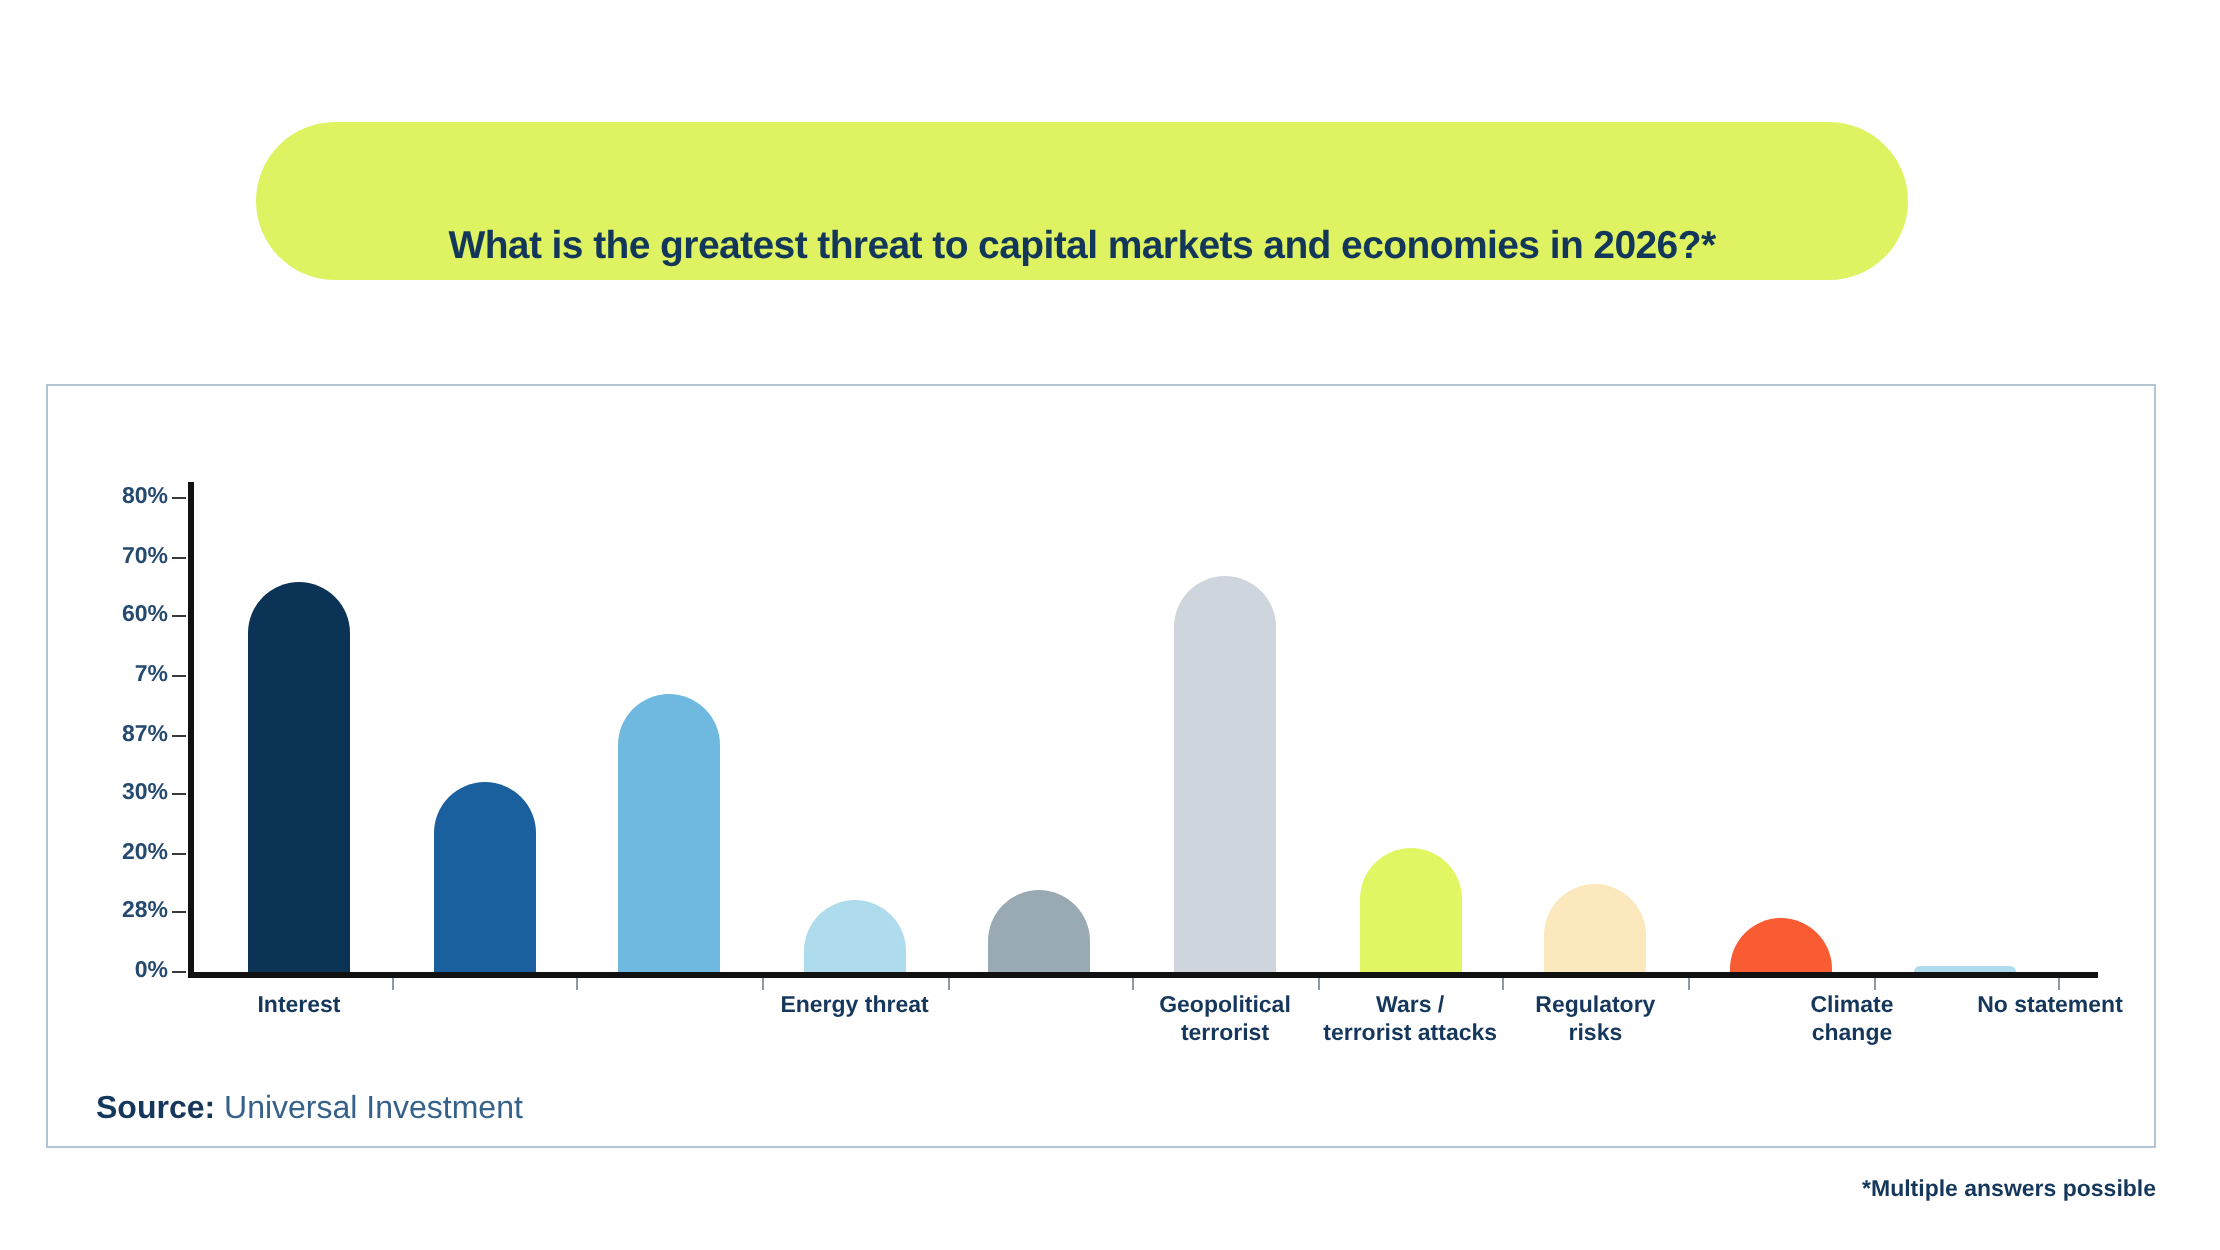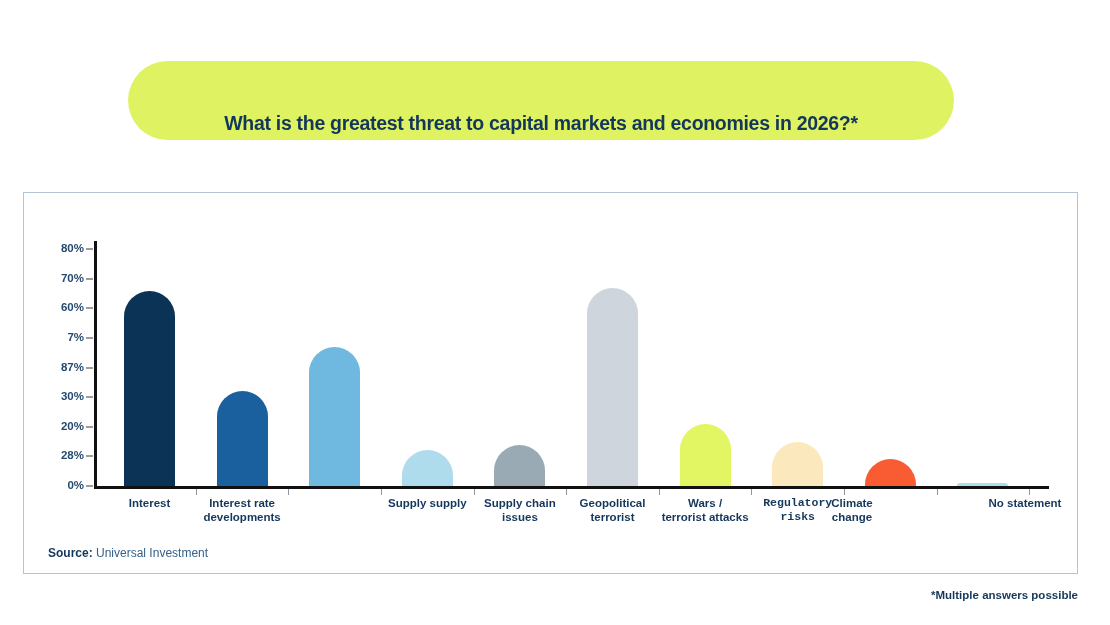--- a/index.html
+++ b/index.html
@@ -147,21 +147,21 @@
     font-weight: bold;
     color: #15375c;
     line-height: 14px;
   }
 
   
   .source {
     position: absolute;
     left: 24px;
     top: 353px;
-    font-size: 12px;
+    font-size: 16px;
     color: #2e5a82;
     white-space: nowrap;
   }
   .source .source-label {
     font-weight: bold;
     color: #15375c;
   }
   .source .source-value {
     font-weight: normal;
     color: #36618a;
@@ -210,44 +210,36 @@
         <div class="bar" title="Geopolitical tensions: 67%" style="left: 563px; height: 198.32px; background: rgb(206, 213, 220); border-radius: 25.5px 25.5px 0px 0px;"></div>
         <div class="bar" title="Wars / terrorist attacks: 21%" style="left: 655.6px; height: 62.16px; background: rgb(226, 245, 98); border-radius: 25.5px 25.5px 0px 0px;"></div>
         <div class="bar" title="Regulatory risks: 15%" style="left: 748.2px; height: 44.4px; background: rgb(252, 232, 189); border-radius: 25.5px 25.5px 0px 0px;"></div>
         <div class="bar" title="Climate change: 9%" style="left: 840.8px; height: 26.64px; background: rgb(249, 92, 51); border-radius: 25.5px 25.5px 0px 0px;"></div>
         <div class="bar" title="No statement: 1%" style="left: 933.4px; height: 2.96px; background: rgb(174, 220, 237); border-radius: 2.96px 2.96px 0px 0px;"></div>
       </div>
     <div class="xlabels">
         <div class="xlabel" style="left: 65.5px;">
           <div>Interest</div>
         </div>
-        <div class="xlabel" style="left: 158.1px;">
-          <div>Interest rate</div>
-          <div>developments</div>
-        </div>
         <div class="xlabel" style="left: 343.3px;">
-          <div>Supply supply</div>
-        </div>
-        <div class="xlabel" style="left: 435.9px;">
-          <div>Supply chain</div>
-          <div>issues</div>
+          <div>Energy threat</div>
         </div>
         <div class="xlabel" style="left: 528.5px;">
           <div>Geopolitical</div>
           <div>terrorist</div>
         </div>
         <div class="xlabel" style="left: 621.1px;">
           <div>Wars /</div>
           <div>terrorist attacks</div>
         </div>
-        <div class="xlabel" style="left: 713.7px; font-family: Liberation Mono, monospace;">
+        <div class="xlabel" style="left: 713.7px;">
           <div>Regulatory</div>
           <div>risks</div>
         </div>
-        <div class="xlabel" style="left: 768px;">
+        <div class="xlabel" style="left: 842px;">
           <div>Climate</div>
           <div>change</div>
         </div>
         <div class="xlabel" style="left: 941px;">
           <div>No statement</div>
         </div>
       </div>
 
     <div class="source">
       <span class="source-label">Source:</span><span class="source-value"> Universal Investment</span>

